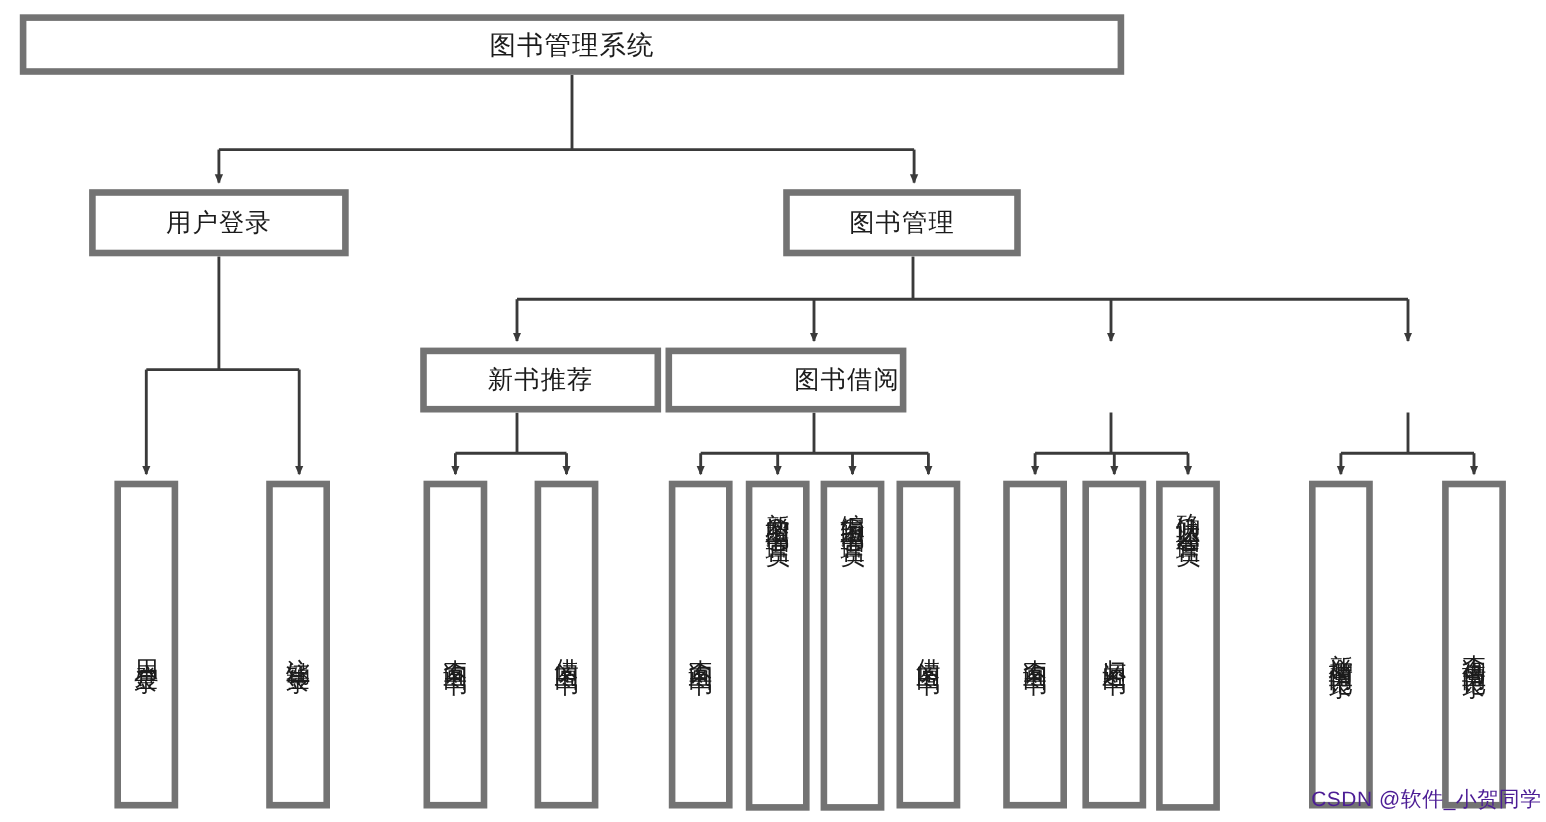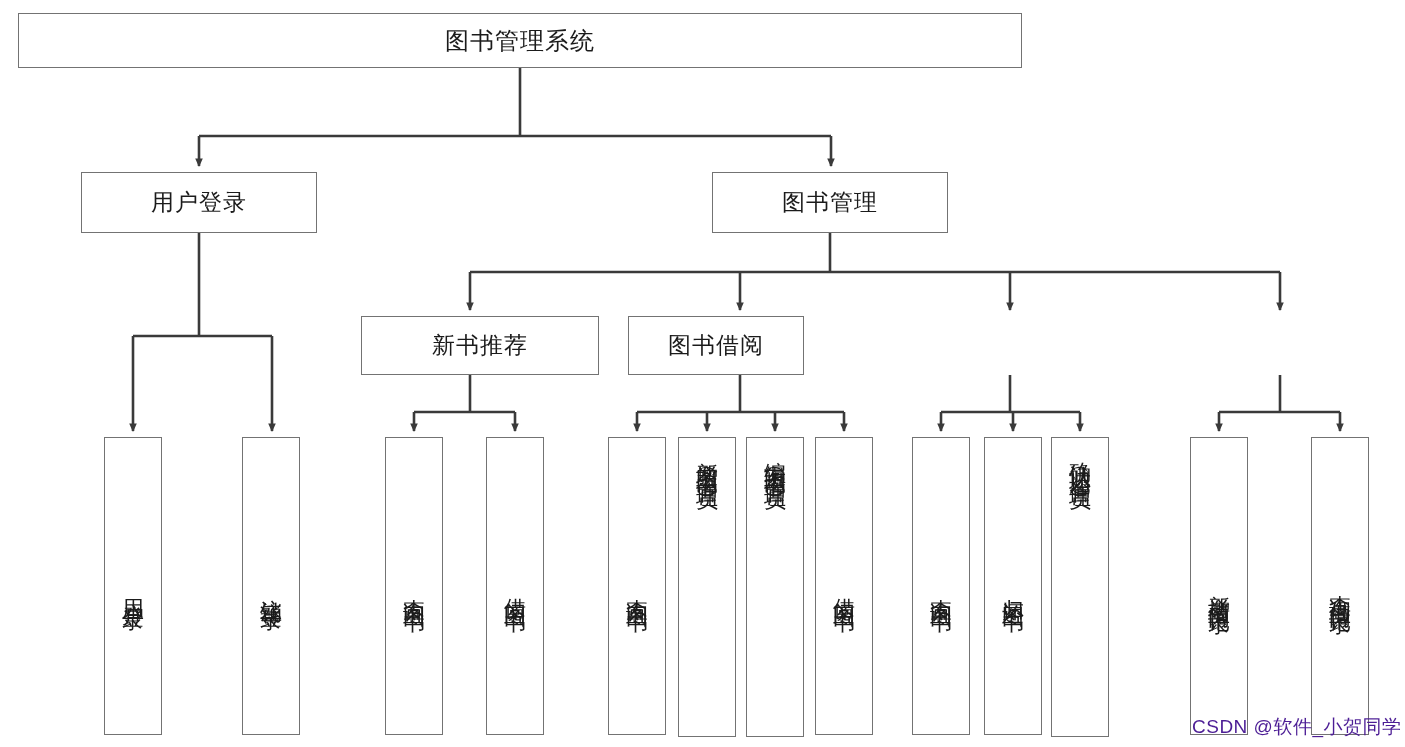--- a/index.html
+++ b/index.html
@@ -22,21 +22,21 @@
     left: 0;
     top: 0;
     width: 1405px;
     height: 747px;
     pointer-events: none;
   }
   .node {
     position: absolute;
     box-sizing: border-box;
     background: #ffffff;
-    border: 1px solid #737373;
+    border: 6px solid #737373;
     display: flex;
     align-items: center;
     justify-content: center;
     color: #1b1b1b;
   }
   .node.horizontal {
     font-size: 23px;
     letter-spacing: 1px;
   }
   .node.vertical {
@@ -117,28 +117,28 @@
     </g>
   </svg>
 
   <div class="node horizontal root" style="left:18px; top:13px; width:1004px; height:55px;">
     <span>图书管理系统</span>
   </div>
 
   <div class="node horizontal" style="left:81px; top:172px; width:236px; height:61px;">
     <span>用户登录</span>
   </div>
-  <div class="node horizontal" style="left:712px; top:172px; width:236px; height:61px;">
+  <div class="node horizontal" style="left:712px; top:172px; width:216px; height:61px;">
     <span>图书管理</span>
   </div>
 
-  <div class="node horizontal" style="left:361px; top:316px; width:238px; height:59px;">
+  <div class="node horizontal" style="left:382px; top:316px; width:219px; height:59px;">
     <span>新书推荐</span>
   </div>
-  <div class="node horizontal" style="left:628px; top:316px; width:176px; height:59px;">
+  <div class="node horizontal" style="left:605px; top:316px; width:219px; height:59px;justify-content:flex-end;">
     <span>图书借阅</span>
   </div>
 
   <div class="node vertical" style="left:104px; top:437px; width:58px; height:298px; align-items:center;">
     <span class="vtext">用户登录</span>
   </div>
   <div class="node vertical" style="left:242px; top:437px; width:58px; height:298px; align-items:center;">
     <span class="vtext">注销登录</span>
   </div>
 

